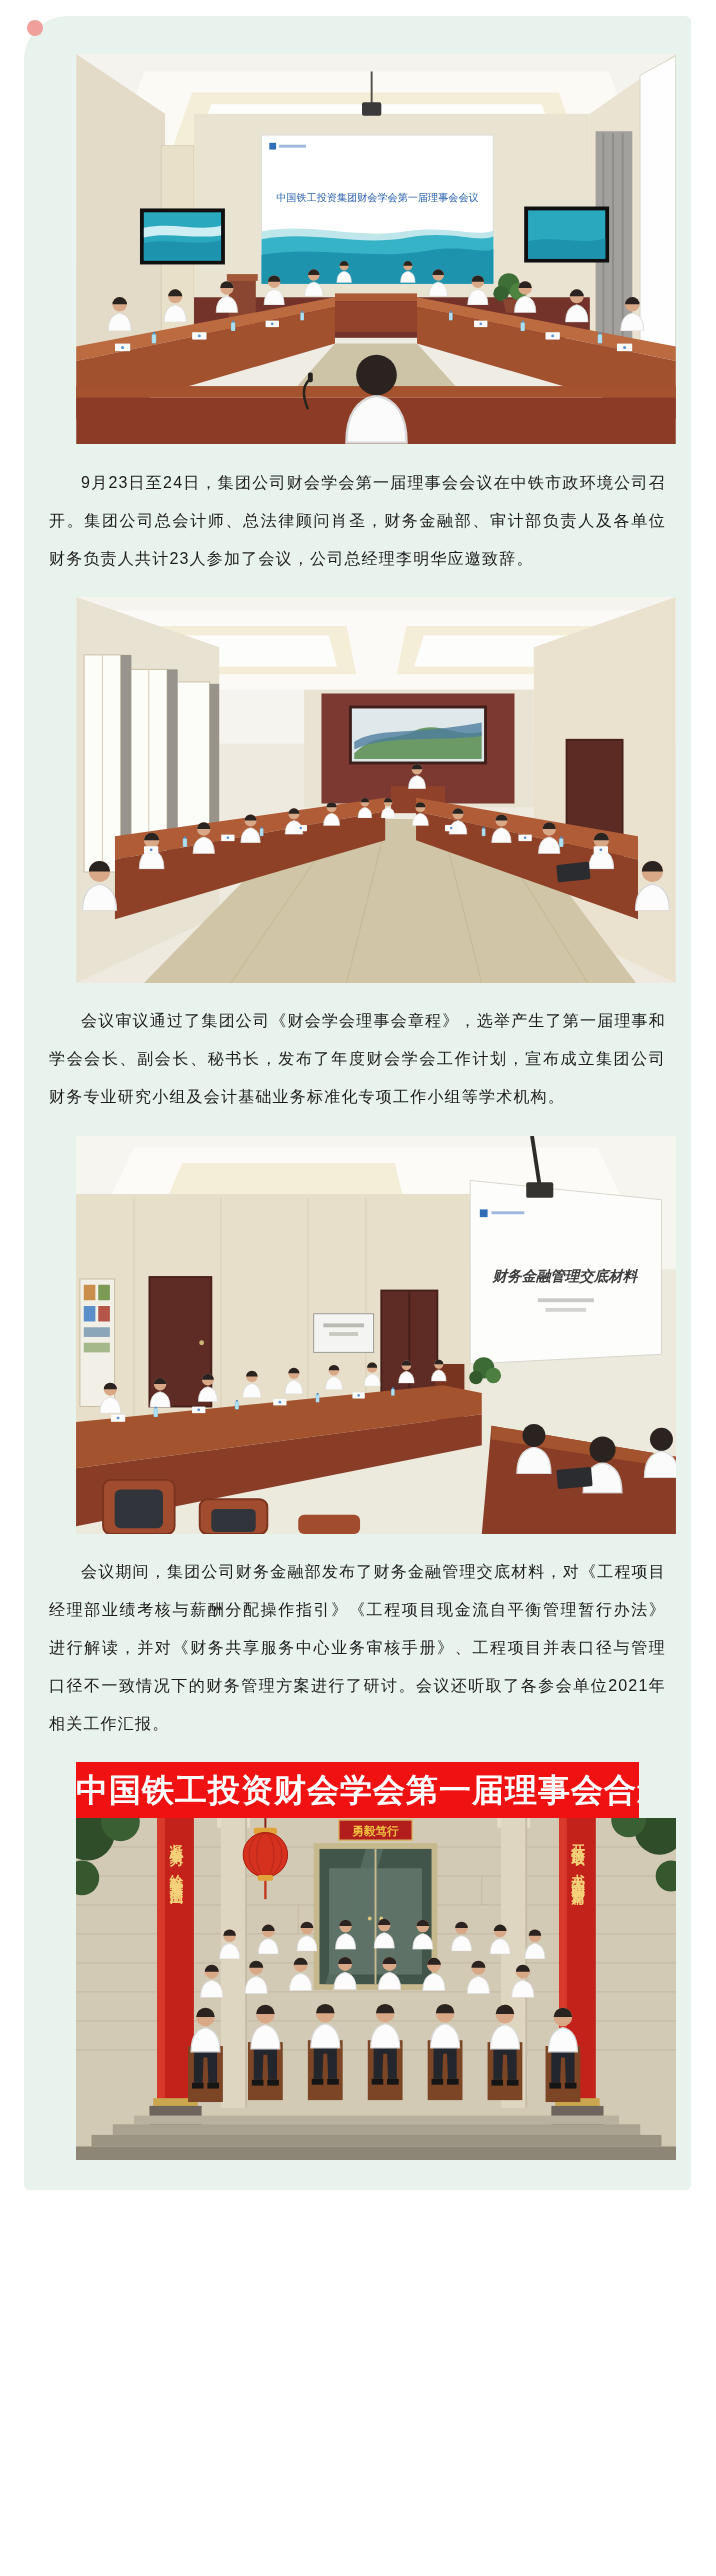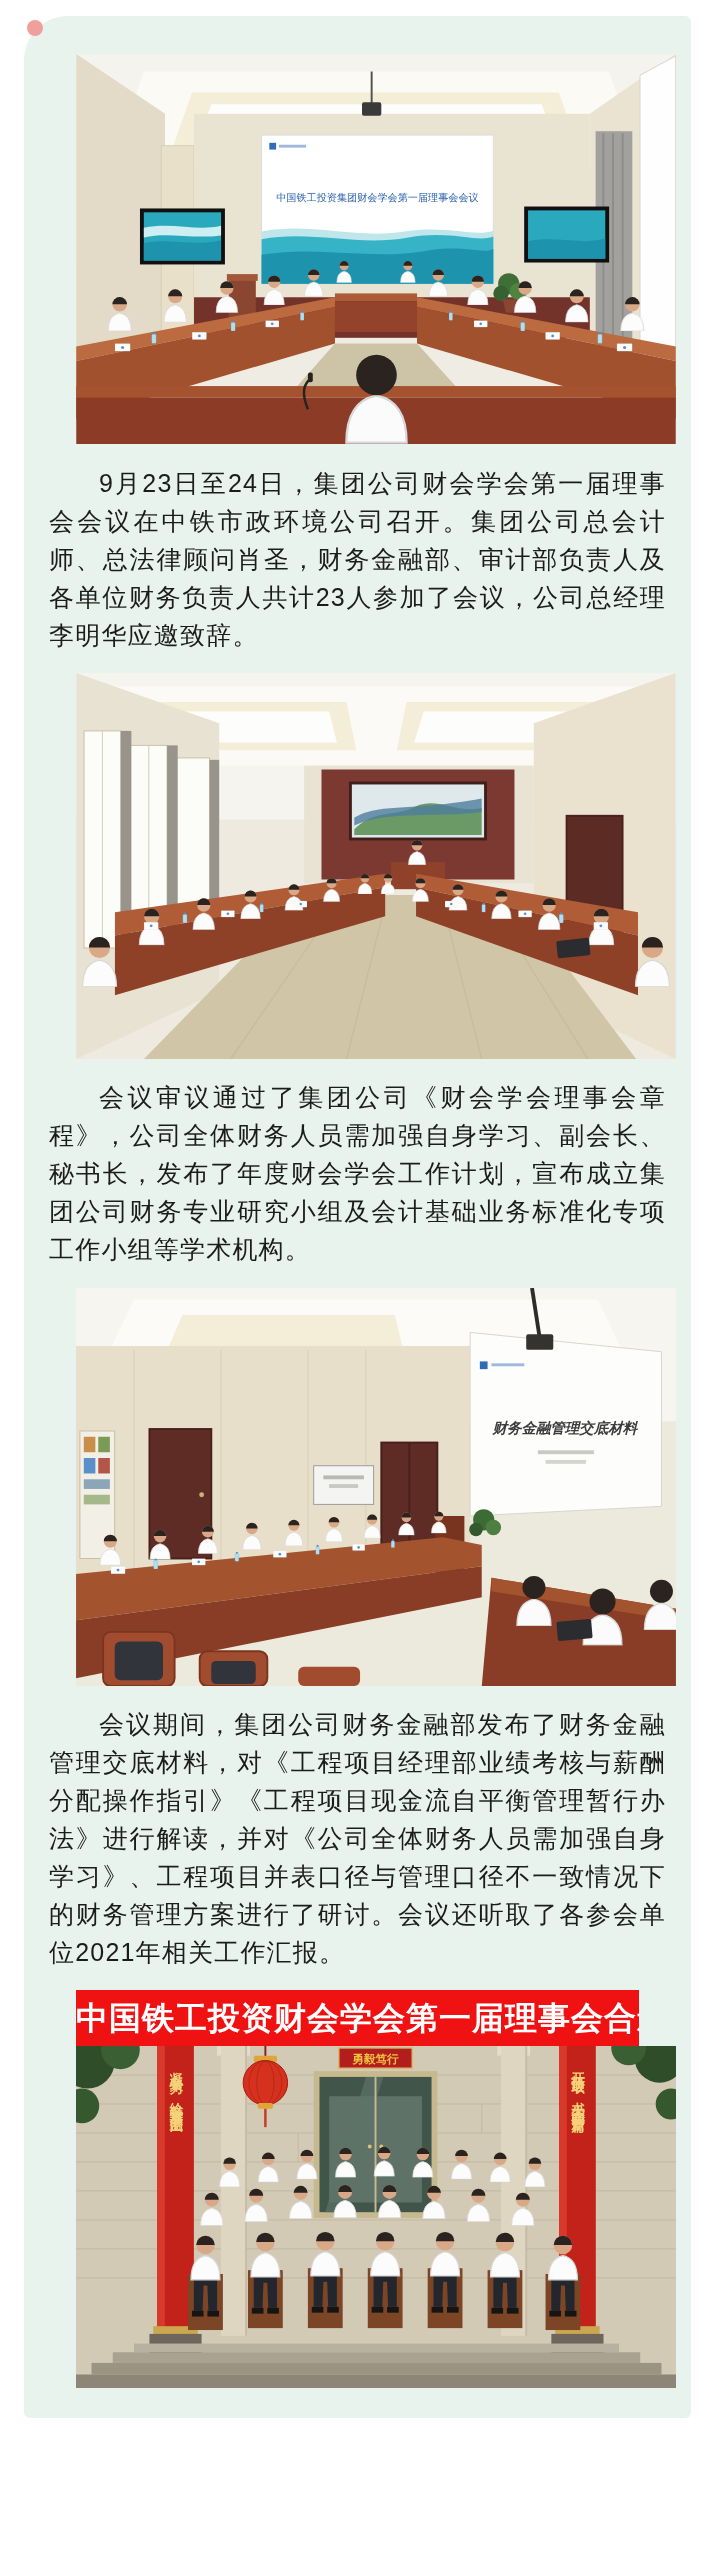--- a/index.html
+++ b/index.html
@@ -13,21 +13,21 @@
     border-radius:50%;z-index:3;
   }
   .panel{
     position:relative;margin:16.4px 25px 0 24px;
     border-radius:44px 5.8px 5.8px 5.8px;
     padding:38px 0 30px 0;
     overflow:hidden;
   }
   .para{
     margin:19.3px 25px;
-    font-size:25px;letter-spacing:1.2px;line-height:38px;
+    font-size:16px;letter-spacing:1.2px;line-height:38px;
     color:#1c1c1c;text-align:justify;text-indent:2em;
   }
   figure.photo{margin:0 52px;padding:0;display:block;}
   figure.photo svg{display:block;}
   .banner{
     height:56px;line-height:56px;text-align:center;
     color:#ffffff;font-weight:bold;font-size:32px;letter-spacing:1px;
     white-space:nowrap;overflow:hidden;
   }
   .calli{font-family:"Liberation Serif","DejaVu Serif",serif;font-style:italic;font-weight:bold;}
@@ -253,21 +253,21 @@
           <use href="#tissue" x="382" y="236" width="13" height="7"></use>
         <use href="#bottle" x="110" y="248" width="5" height="11"></use>
           <use href="#bottle" x="190" y="238" width="4" height="10"></use>
         <use href="#bottle" x="500" y="248" width="5" height="11"></use>
           <use href="#bottle" x="420" y="238" width="4" height="10"></use>
         <rect x="498" y="276" width="34" height="18" rx="2" fill="#2a2c30" transform="rotate(-6 515 285)"></rect>
       </g>
     </svg>
   </figure>
 
-  <p class="para">会议审议通过了集团公司《财会学会理事会章程》，公司全体财务人员需加强自身学习、副会长、秘书长，发布了年度财会学会工作计划，宣布成立集团公司财务专业研究小组及会计基础业务标准化专项工作小组等学术机构。</p>
+  <p class="para">会议审议通过了集团公司《财会学会理事会章程》，选举产生了第一届理事和学会会长、副会长、秘书长，发布了年度财会学会工作计划，宣布成立集团公司财务专业研究小组及会计基础业务标准化专项工作小组等学术机构。</p>
 
   <figure class="photo">
     <svg xmlns="http://www.w3.org/2000/svg" width="600" height="398" viewBox="0 0 621 412">
       <rect width="621" height="412" fill="#eceadd"></rect>
       <rect width="621" height="138" fill="#f6f5f0"></rect>
       <polygon points="60,12 540,12 575,85 25,85" fill="#fcfbf7"></polygon>
       <polygon points="110,28 330,28 340,70 92,70" fill="#f4eed8"></polygon>
       <g fill="#ffffff" stroke="#e2ddd0">
         <circle cx="90" cy="104" r="3"></circle>
           <circle cx="190" cy="96" r="3"></circle>
@@ -351,21 +351,21 @@
       <g>
         <rect x="28" y="356" width="74" height="56" rx="8" fill="#a14c2e" stroke="#7c341f" stroke-width="2"></rect>
         <rect x="40" y="366" width="50" height="40" rx="6" fill="#31343a"></rect>
         <rect x="128" y="376" width="70" height="36" rx="8" fill="#a14c2e" stroke="#7c341f" stroke-width="2"></rect>
         <rect x="140" y="386" width="46" height="24" rx="5" fill="#31343a"></rect>
         <rect x="230" y="392" width="64" height="20" rx="6" fill="#a14c2e"></rect>
       </g>
     </svg>
   </figure>
 
-  <p class="para">会议期间，集团公司财务金融部发布了财务金融管理交底材料，对《工程项目经理部业绩考核与薪酬分配操作指引》《工程项目现金流自平衡管理暂行办法》进行解读，并对《公司全体财务人员需加强自身学习》、工程项目并表口径与管理口径不一致情况下的财务管理方案进行了研讨。会议还听取了各参会单位2021年相关工作汇报。</p>
+  <p class="para">会议期间，集团公司财务金融部发布了财务金融管理交底材料，对《工程项目经理部业绩考核与薪酬分配操作指引》《工程项目现金流自平衡管理暂行办法》进行解读，并对《财务共享服务中心业务审核手册》、工程项目并表口径与管理口径不一致情况下的财务管理方案进行了研讨。会议还听取了各参会单位2021年相关工作汇报。</p>
 
   <figure class="photo">
     <div class="banner" style="background:#f01212">中国铁工投资财会学会第一届理事会合影</div>
     <svg xmlns="http://www.w3.org/2000/svg" width="600" height="342" viewBox="0 0 621 354">
       <rect width="621" height="354" fill="#d3cab6"></rect>
       <g stroke="#c1b7a1" stroke-width="1">
         <line x1="0" y1="30" x2="621" y2="30"></line>
           <line x1="0" y1="60" x2="621" y2="60"></line>
           <line x1="0" y1="90" x2="621" y2="90"></line>
         <line x1="0" y1="120" x2="621" y2="120"></line>

